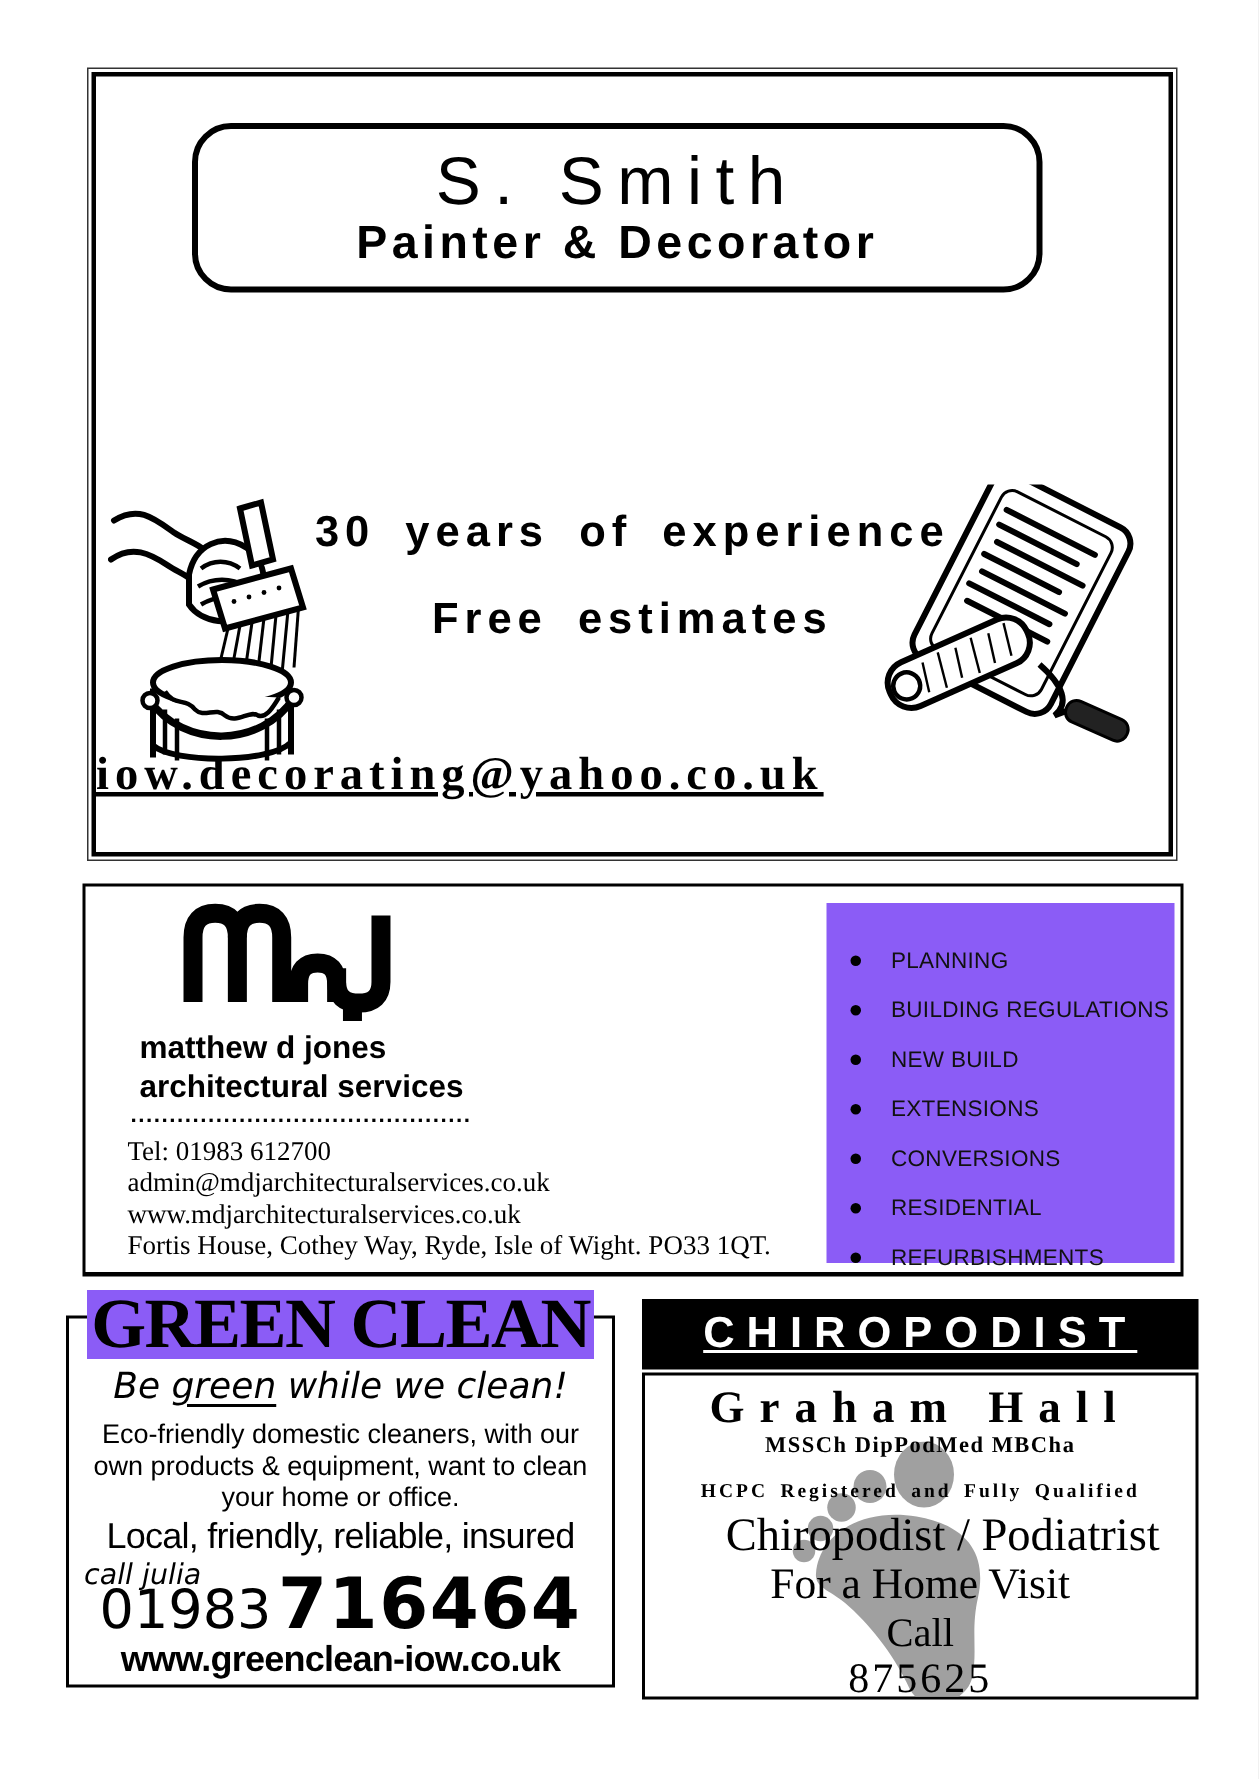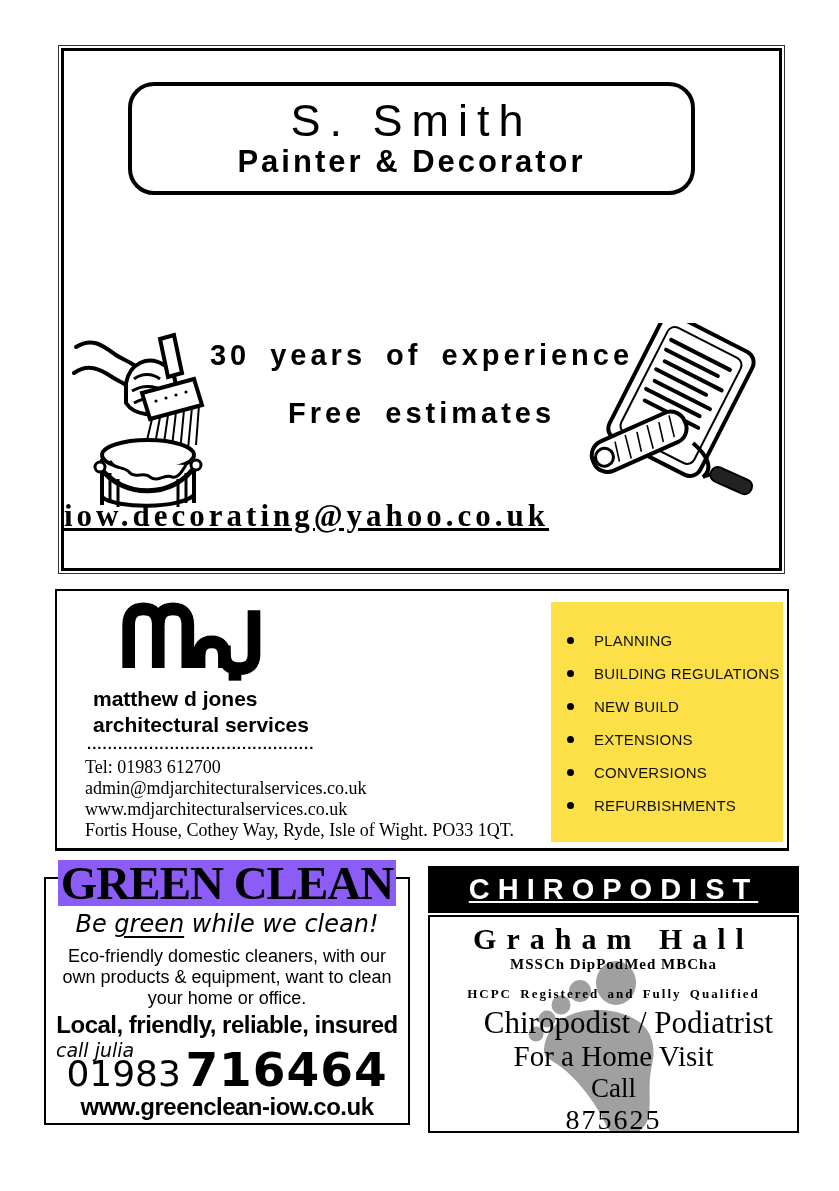--- a/index.html
+++ b/index.html
@@ -46,21 +46,21 @@
   #mdj-logo { position:absolute; left:28px; top:8px; }
   #architect-name { position:absolute; left:36px; top:96px; font-size:21px; font-weight:bold; }
   #architect-sub  { position:absolute; left:36px; top:122px; font-size:21px; font-weight:bold; }
   #architect-dots { position:absolute; left:30px; top:144px; font-size:15px; font-weight:bold; letter-spacing:1px; }
   #architect-contact {
     position:absolute; left:28px; top:166px;
     font-family:"Liberation Serif", serif; font-size:18px; line-height:21px;
   }
   #services-panel {
     position:absolute; left:494px; top:11px; width:232px; height:240px;
-    background:#fde047;
+    background:#8b5cf6;
   }
   #services-list { list-style:none; padding:22px 0 0 16px; }
   #services-list li { display:flex; align-items:center; height:33px; font-size:15px; letter-spacing:0.2px; color:#111; }
   .bullet-dot { width:7px; height:7px; border-radius:50%; background:#000; margin-right:20px; flex:0 0 auto; }
 
   
   #cleaner-ad {
     position:absolute; left:44px; top:877px; width:366px; height:248px;
     border:2px solid #000;
   }
@@ -73,21 +73,21 @@
     position:absolute; top:31px; width:100%; text-align:center;
     font-family:"DejaVu Sans", sans-serif; font-style:italic; font-size:24px;
   }
   #cleaner-tagline .u { text-decoration:underline; text-underline-offset:4px; }
   #cleaner-body {
     position:absolute; top:67px; width:100%; text-align:center;
     font-size:18px; line-height:21px; padding:0 16px;
   }
   #cleaner-qualities {
     position:absolute; top:132px; width:100%; text-align:center;
-    font-size:24px; font-weight:bold; letter-spacing:-0.5px;
+    font-size:24px; font-weight:normal; letter-spacing:-0.5px;
   }
   #cleaner-call {
     position:absolute; top:160px; left:10px;
     font-family:"DejaVu Sans", sans-serif; font-style:italic; font-size:19px;
   }
   #cleaner-phone { position:absolute; top:163px; width:100%; text-align:center; white-space:nowrap; }
   #cleaner-phone .prefix { font-size:36px; font-family:"DejaVu Sans", sans-serif; }
   #cleaner-phone .main   { font-size:47px; font-weight:bold; font-family:"DejaVu Sans", sans-serif; letter-spacing:1px; }
   #cleaner-web {
     position:absolute; top:214px; width:100%; text-align:center;
@@ -250,20 +250,24 @@
         <li>
             <span class="bullet-dot"></span>
             <span>EXTENSIONS</span>
           </li>
         <li>
             <span class="bullet-dot"></span>
             <span>CONVERSIONS</span>
           </li>
         <li>
             <span class="bullet-dot"></span>
+            <span>RESIDENTIAL</span>
+          </li>
+        <li>
+            <span class="bullet-dot"></span>
             <span>REFURBISHMENTS</span>
           </li>
       </ul>
     </div>
   </div>
 
   <div id="cleaner-ad">
     <div id="cleaner-title">GREEN CLEAN</div>
 
     <div id="cleaner-tagline">

